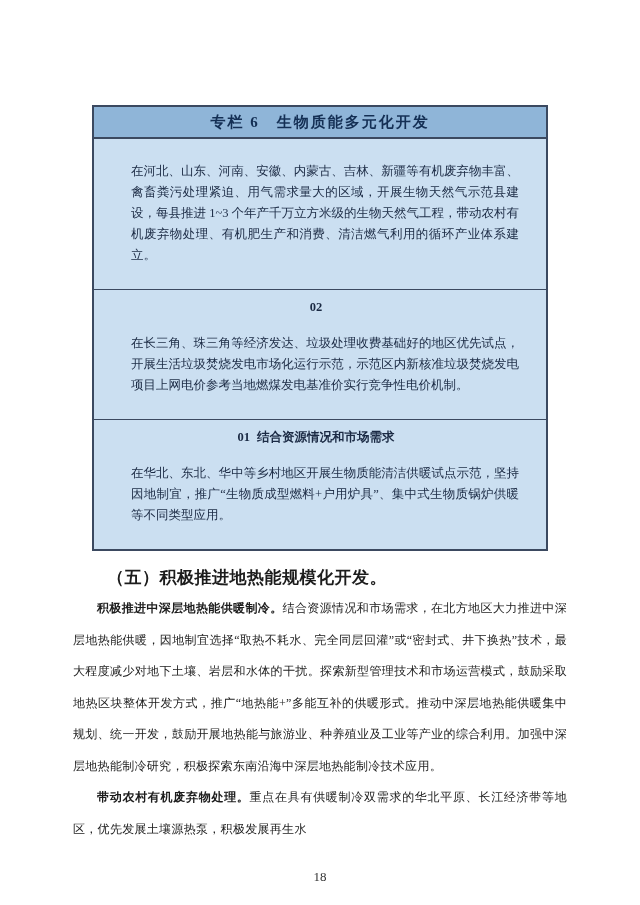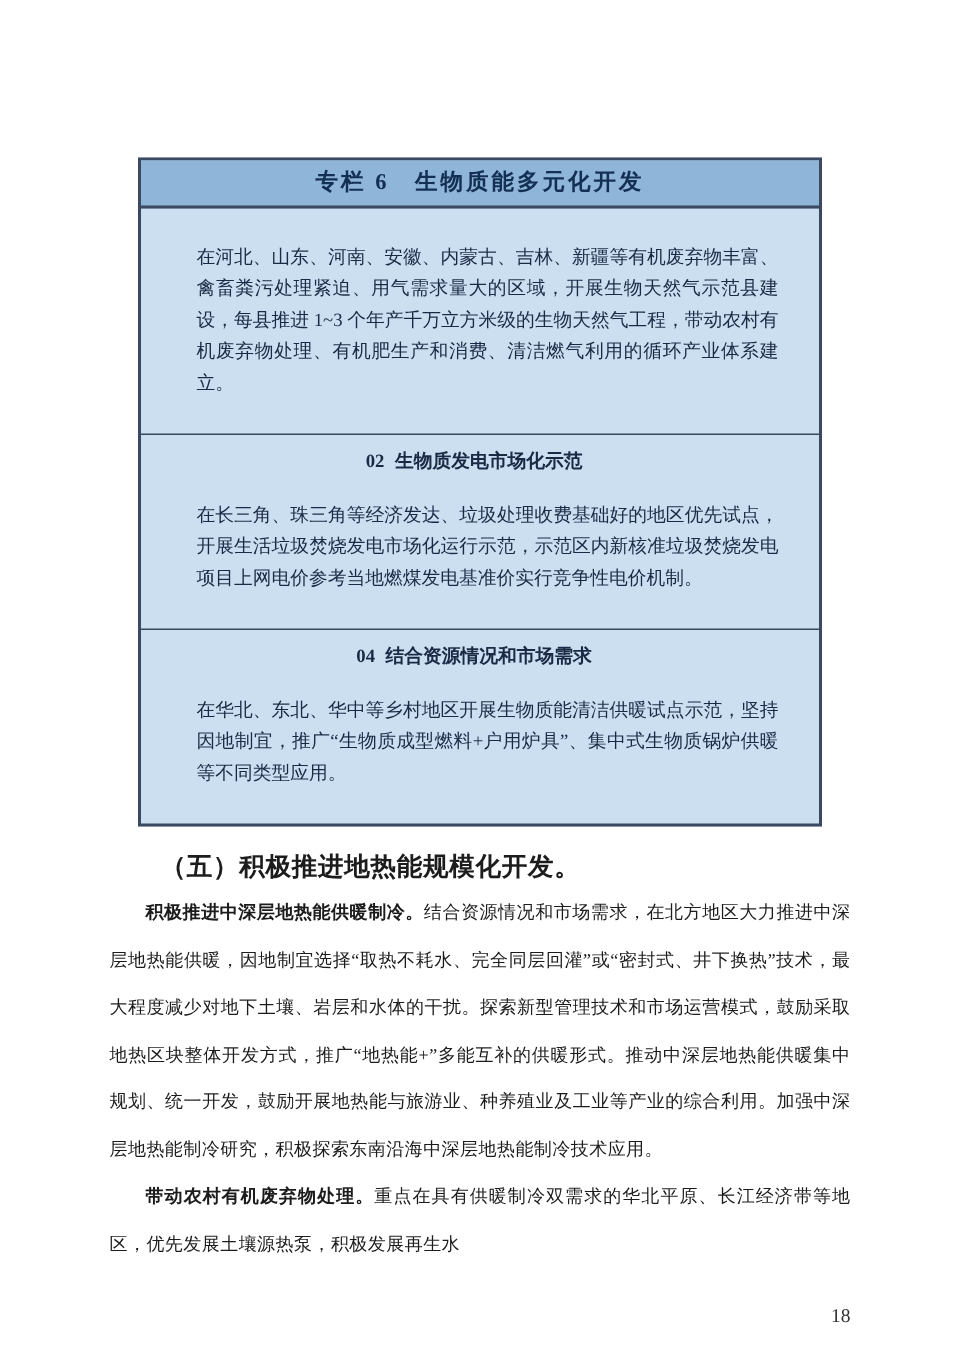--- a/index.html
+++ b/index.html
@@ -70,48 +70,47 @@
     line-height: 31.5px;
     text-indent: 2em;
     text-align: justify;
     text-justify: inter-ideograph;
     letter-spacing: 0.3px;
   }
   .content p.body-para b { font-weight: bold; }
   
   .page-number {
     margin-top: 24px;
-    text-align: right;
+    text-align: center;
     font-size: 13px;
     color: #333333;
   }
 </style>
 </head>
 <body>
 
 <div class="page">
 
   <div class="callout-box">
     <div class="box-header">专栏 6　生物质能多元化开发</div>
 
     <div class="box-section">
       <p>在河北、山东、河南、安徽、内蒙古、吉林、新疆等有机废弃物丰富、禽畜粪污处理紧迫、用气需求量大的区域，开展生物天然气示范县建设，每县推进 1~3 个年产千万立方米级的生物天然气工程，带动农村有机废弃物处理、有机肥生产和消费、清洁燃气利用的循环产业体系建立。</p>
     </div>
 
     <div class="box-section">
       <div class="sec-head">
         <span class="sec-num">02</span>
-        <span class="sec-title">生物质发电市场化示范</span>
       </div>
       <p>在长三角、珠三角等经济发达、垃圾处理收费基础好的地区优先试点，开展生活垃圾焚烧发电市场化运行示范，示范区内新核准垃圾焚烧发电项目上网电价参考当地燃煤发电基准价实行竞争性电价机制。</p>
     </div>
 
     <div class="box-section">
       <div class="sec-head">
-        <span class="sec-num">04</span>
+        <span class="sec-num">01</span>
         <span class="sec-title">结合资源情况和市场需求</span>
       </div>
       <p>在华北、东北、华中等乡村地区开展生物质能清洁供暖试点示范，坚持因地制宜，推广“生物质成型燃料+户用炉具”、集中式生物质锅炉供暖等不同类型应用。</p>
     </div>
   </div>
 
   <div class="content">
     <p class="content-heading">（五）积极推进地热能规模化开发。</p>
 
     <p class="body-para"><b>积极推进中深层地热能供暖制冷。</b><span>结合资源情况和市场需求，在北方地区大力推进中深层地热能供暖，因地制宜选择“取热不耗水、完全同层回灌”或“密封式、井下换热”技术，最大程度减少对地下土壤、岩层和水体的干扰。探索新型管理技术和市场运营模式，鼓励采取地热区块整体开发方式，推广“地热能+”多能互补的供暖形式。推动中深层地热能供暖集中规划、统一开发，鼓励开展地热能与旅游业、种养殖业及工业等产业的综合利用。加强中深层地热能制冷研究，积极探索东南沿海中深层地热能制冷技术应用。</span></p>

